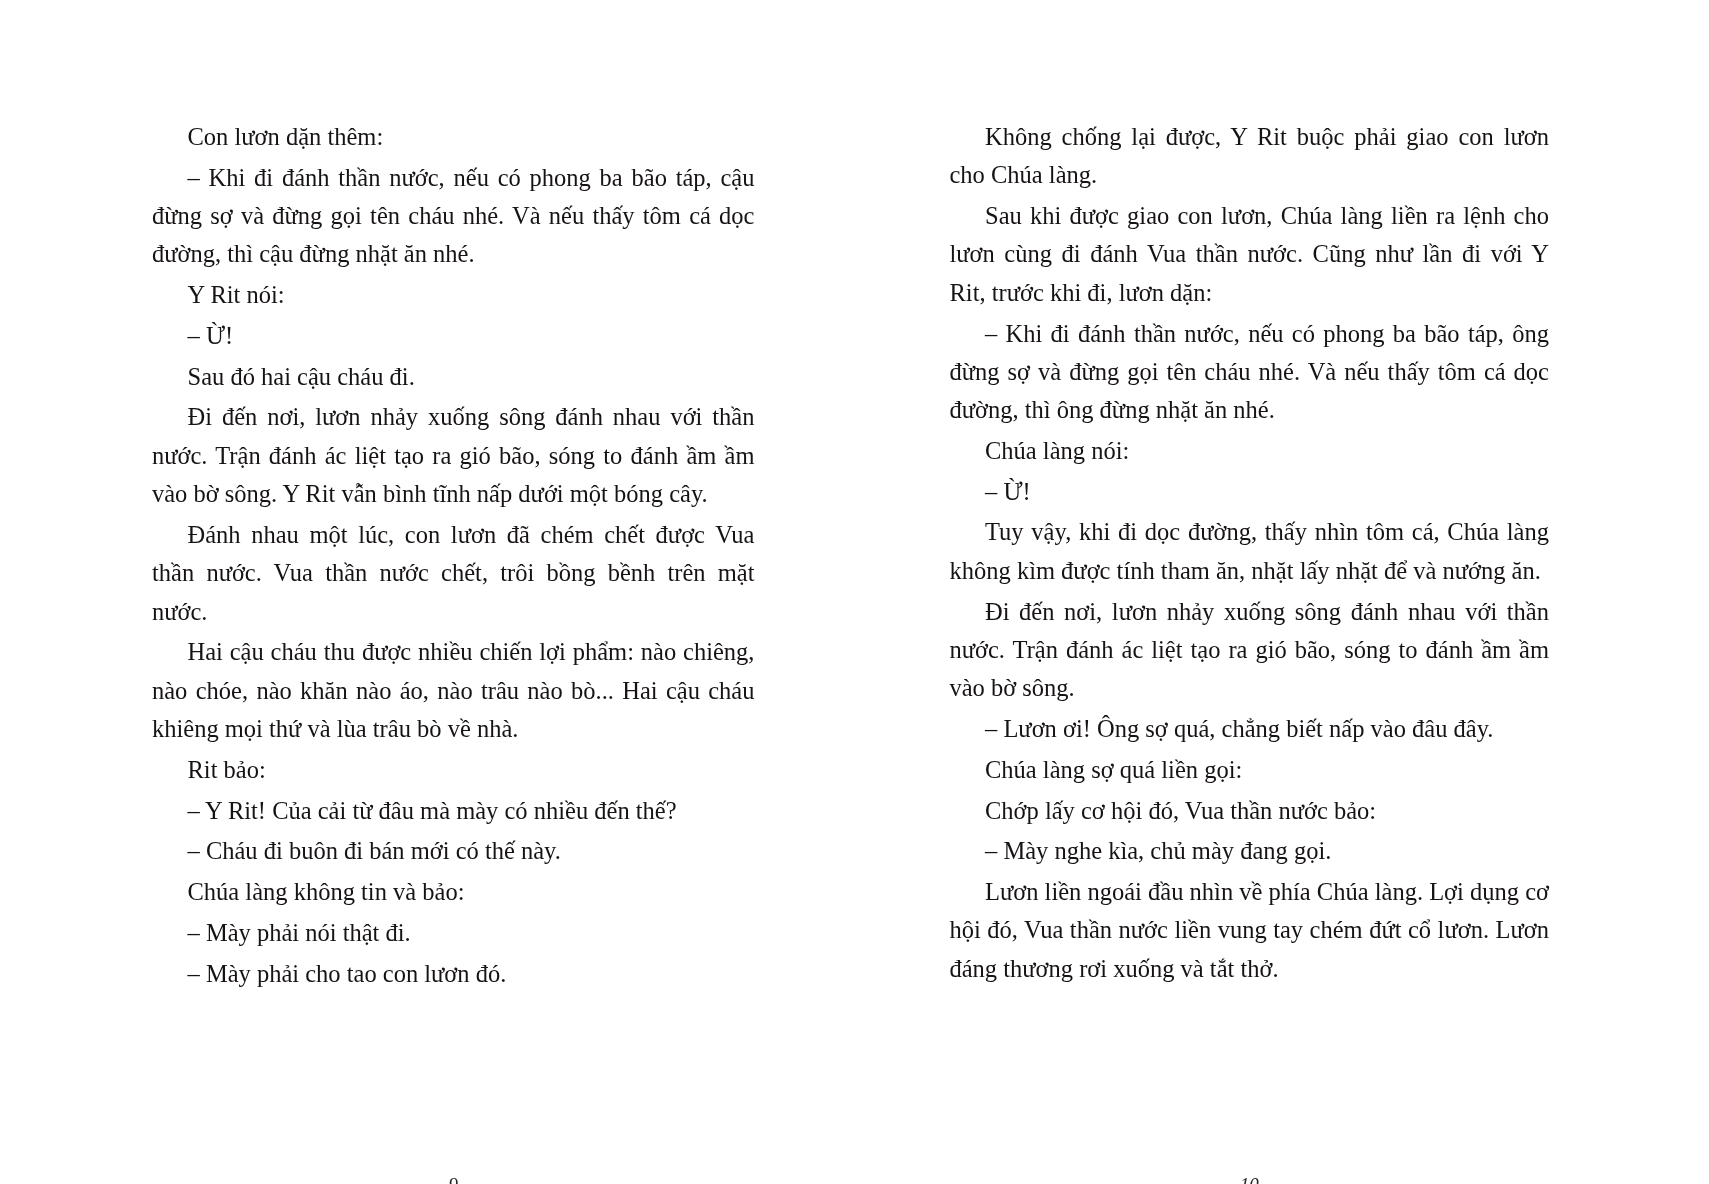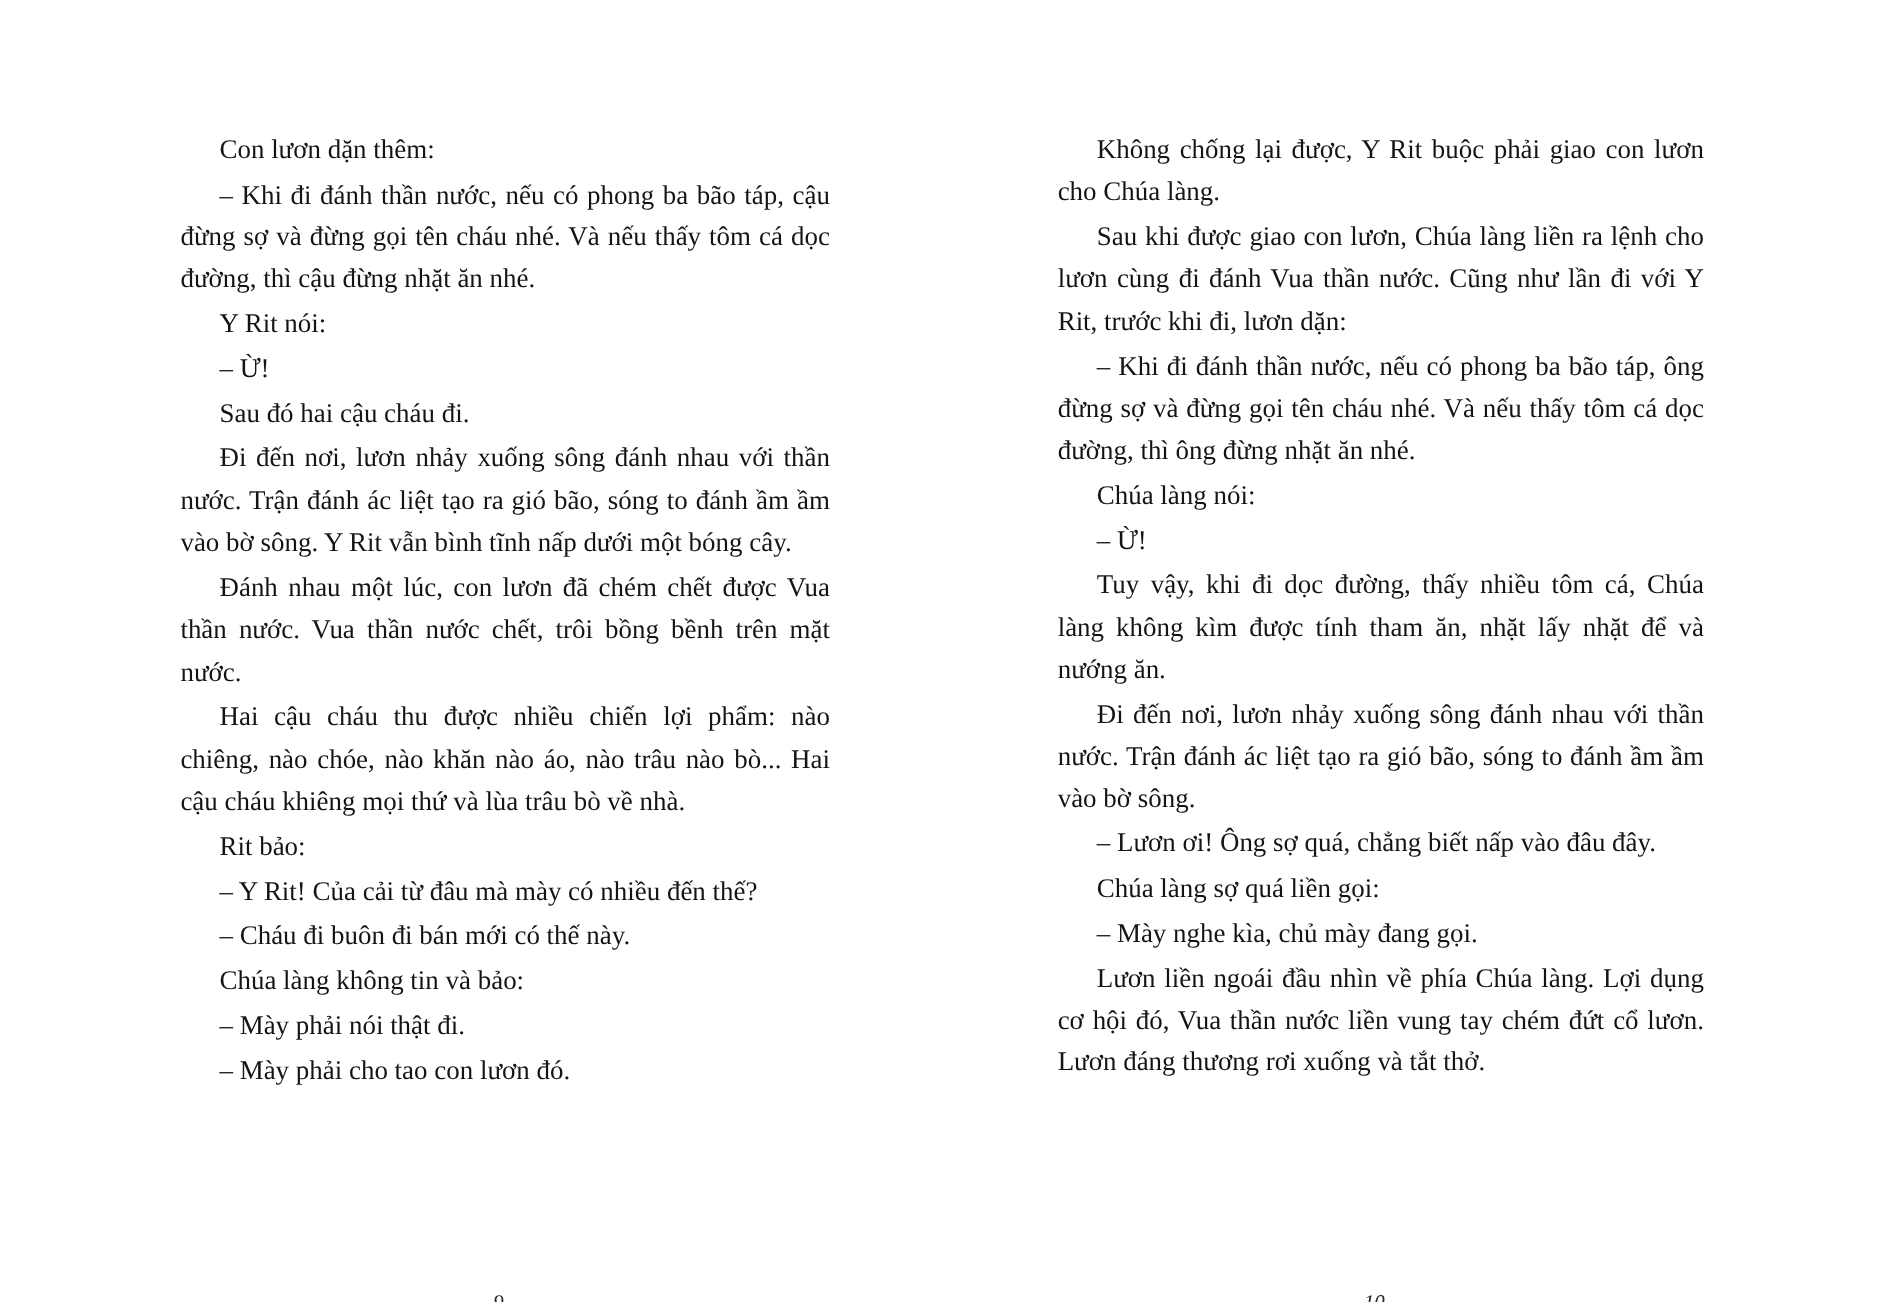--- a/index.html
+++ b/index.html
@@ -35,21 +35,21 @@
     padding: 0 160px 0 95px;
   }
   .textblock {
     font-size: 24.5px;
     line-height: 1.565;
     text-align: justify;
     text-justify: inter-word;
     hyphens: none;
   }
   .textblock p {
-    margin: 0 0 0.10em 12px;
+    margin: 0 0 0.10em 0;
     text-indent: 1.45em;
   }
   .folio {
     position: absolute;
     bottom: -12px;
     font-size: 19px;
     font-style: italic;
     color: #2a2425;
   }
   .folio-left {
@@ -90,23 +90,24 @@
     <div class="folio folio-left">9</div>
   </div>
 
   <div class="page page-right">
     <div class="textblock">
       <p>Không chống lại được, Y Rit buộc phải giao con lươn cho Chúa làng.</p>
       <p>Sau khi được giao con lươn, Chúa làng liền ra lệnh cho lươn cùng đi đánh Vua thần nước. Cũng như lần đi với Y Rit, trước khi đi, lươn dặn:</p>
       <p>– Khi đi đánh thần nước, nếu có phong ba bão táp, ông đừng sợ và đừng gọi tên cháu nhé. Và nếu thấy tôm cá dọc đường, thì ông đừng nhặt ăn nhé.</p>
       <p>Chúa làng nói:</p>
       <p>– Ừ!</p>
-      <p>Tuy vậy, khi đi dọc đường, thấy nhiều tôm cá, Chúa làng không kìm được tính tham ăn, nhặt lấy nhặt để và nướng ăn.</p>
+      <p>Tuy vậy, khi đi dọc đường, thấy nhìn tôm cá, Chúa làng không kìm được tính tham ăn, nhặt lấy nhặt để và nướng ăn.</p>
       <p>Đi đến nơi, lươn nhảy xuống sông đánh nhau với thần nước. Trận đánh ác liệt tạo ra gió bão, sóng to đánh ầm ầm vào bờ sông.</p>
       <p>– Lươn ơi! Ông sợ quá, chẳng biết nấp vào đâu đây.</p>
       <p>Chúa làng sợ quá liền gọi:</p>
+      <p>Chớp lấy cơ hội đó, Vua thần nước bảo:</p>
       <p>– Mày nghe kìa, chủ mày đang gọi.</p>
       <p>Lươn liền ngoái đầu nhìn về phía Chúa làng. Lợi dụng cơ hội đó, Vua thần nước liền vung tay chém đứt cổ lươn. Lươn đáng thương rơi xuống và tắt thở.</p>
     </div>
     <div class="folio folio-right">10</div>
   </div>
 
 </div>
 
 </body></html>

